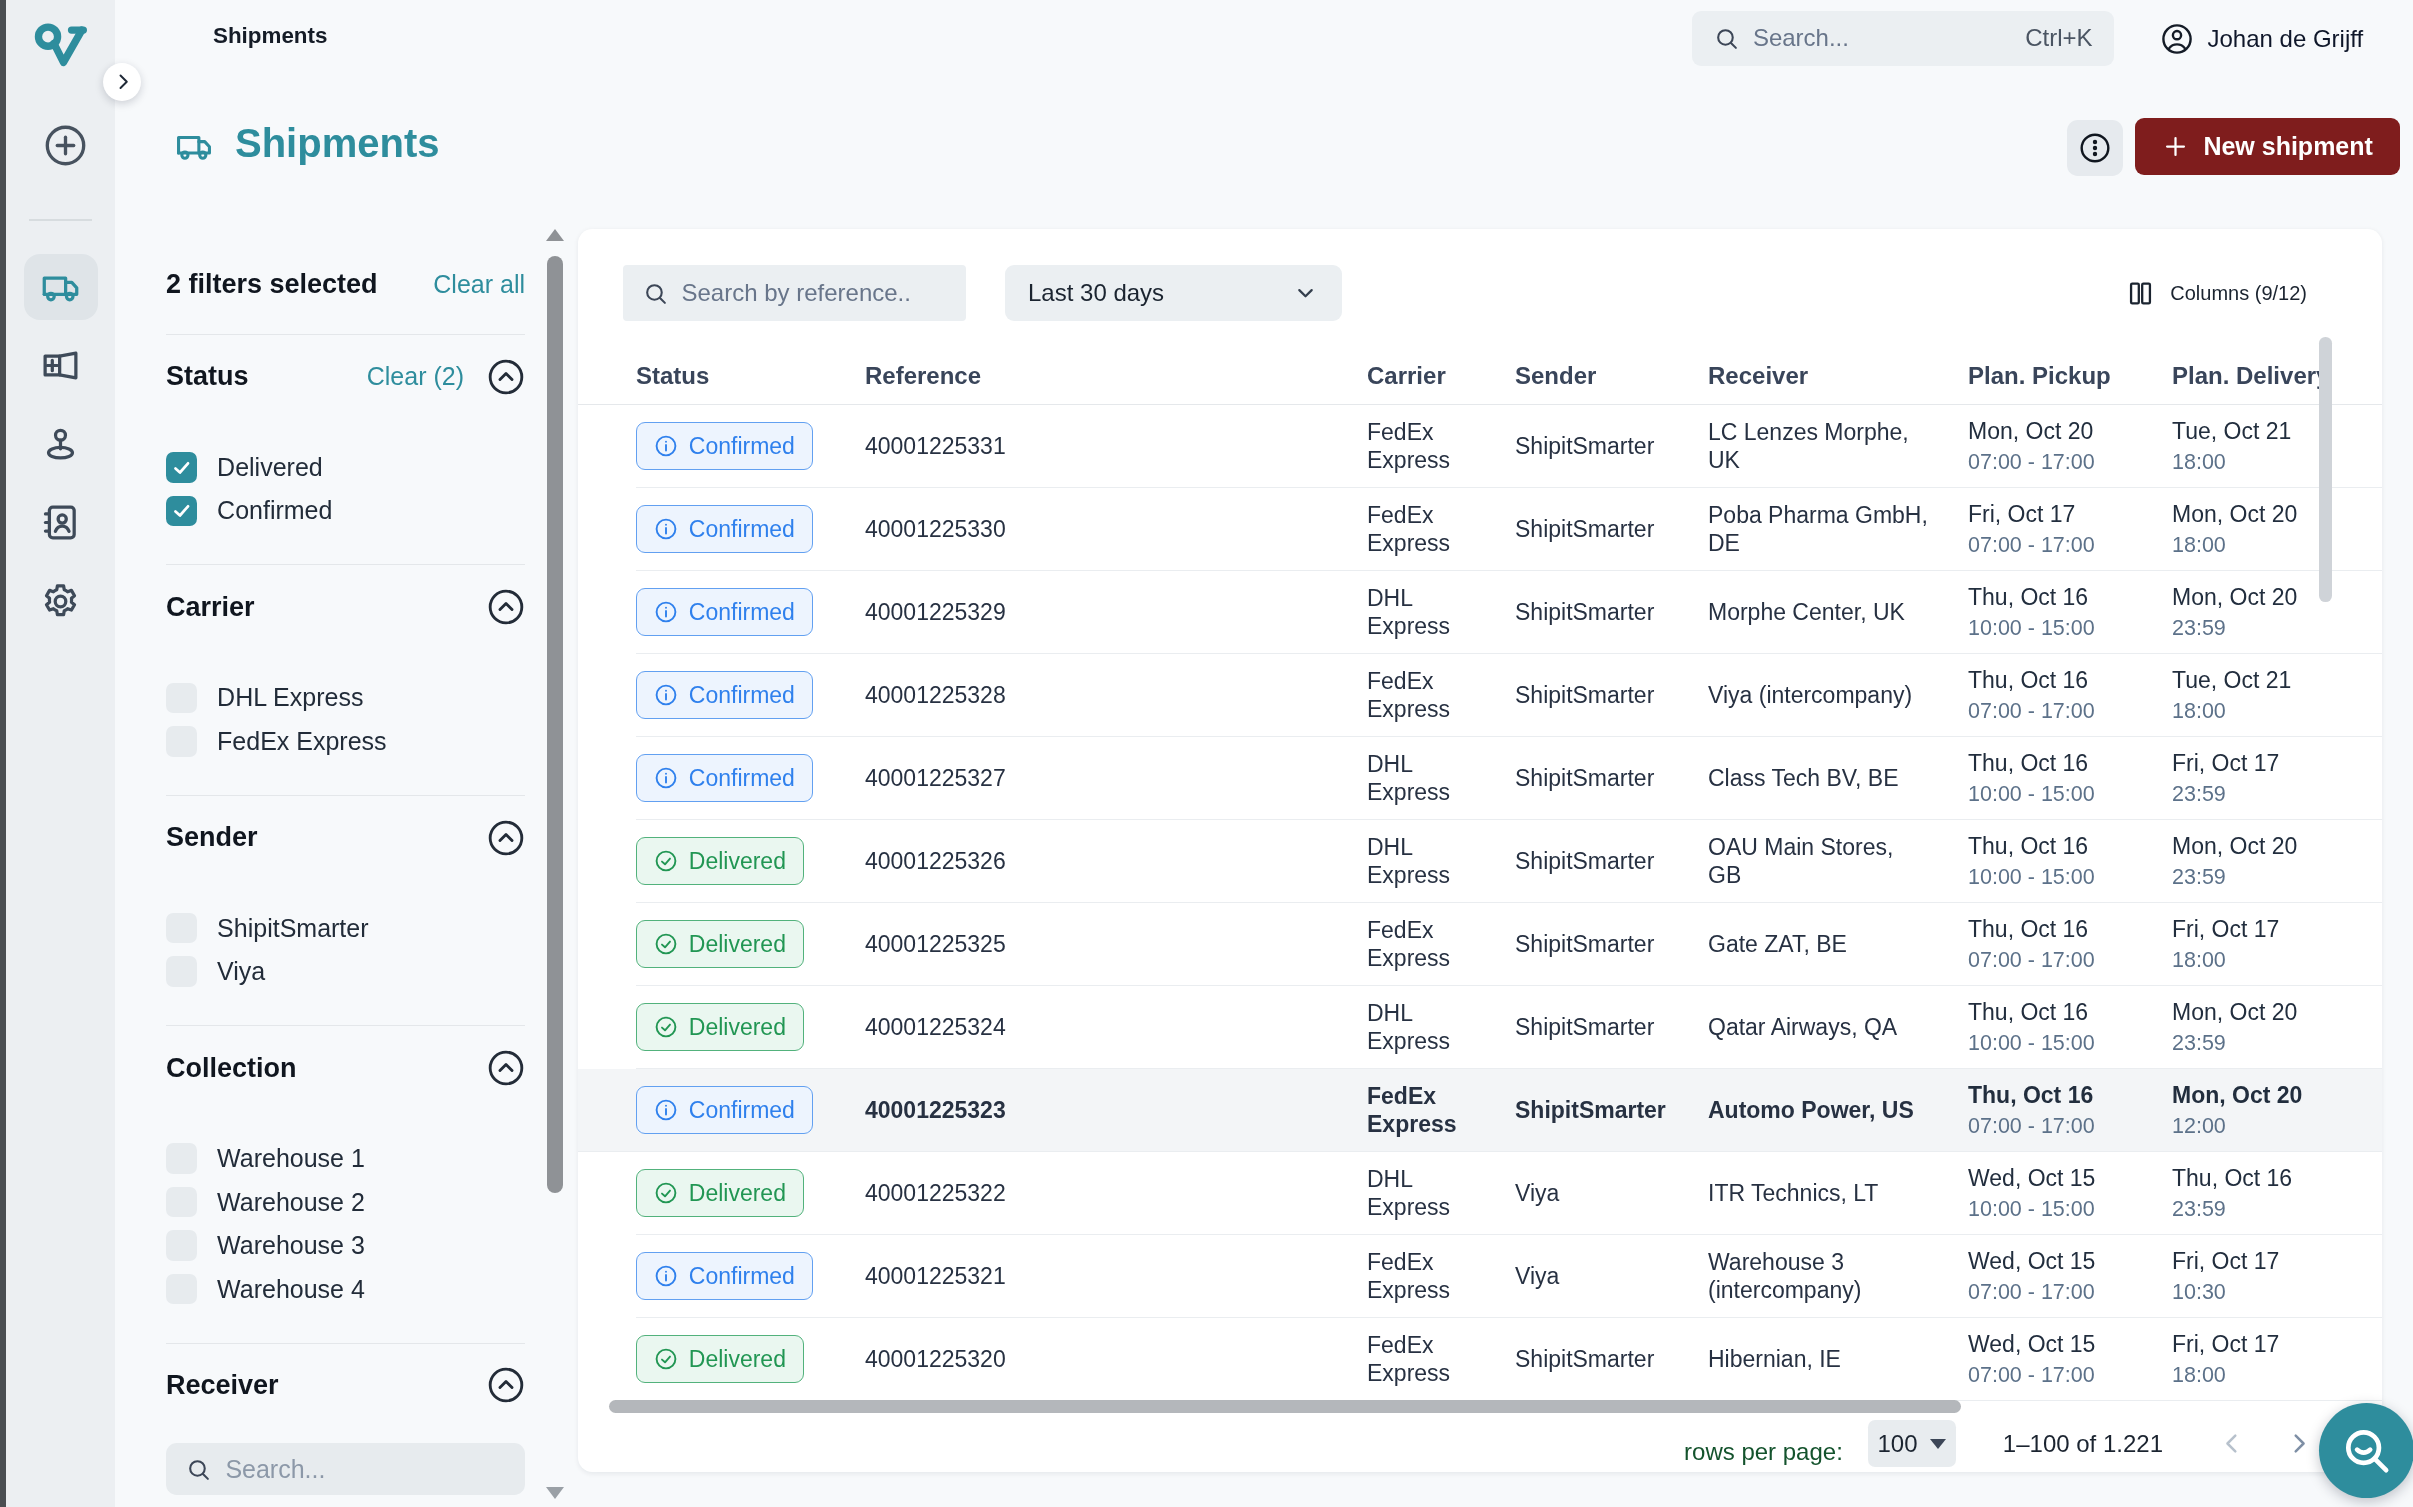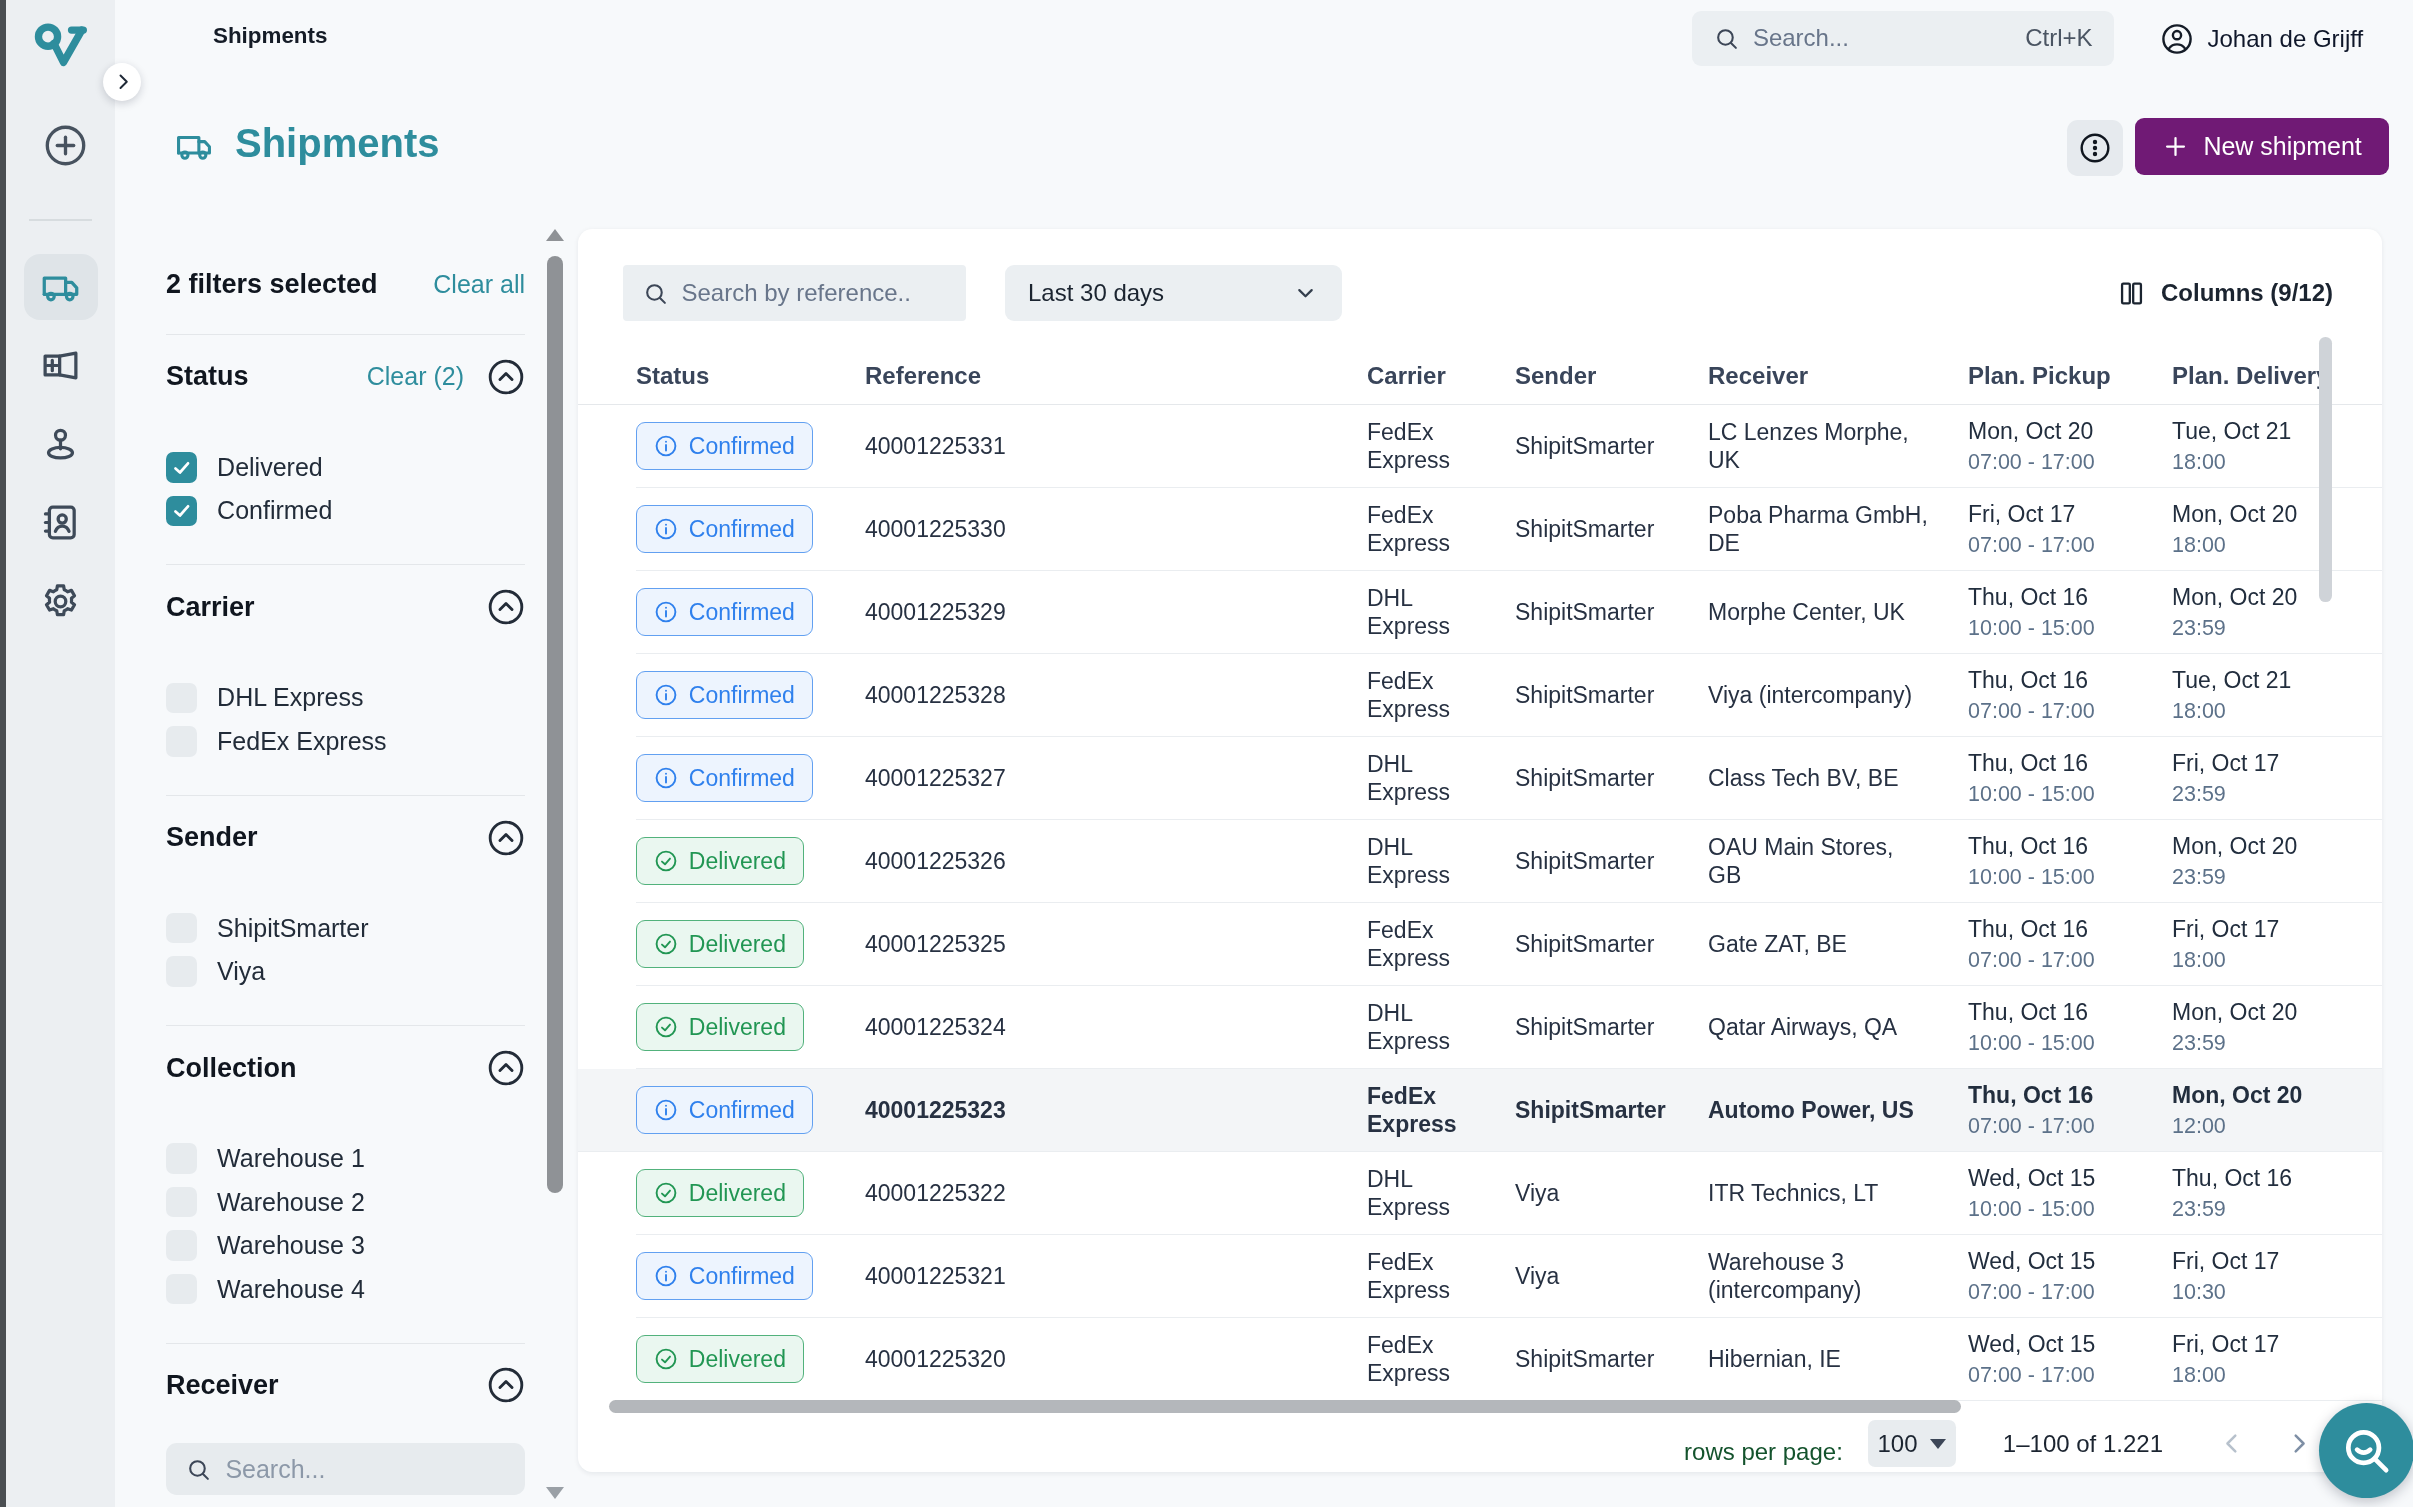--- a/index.html
+++ b/index.html
@@ -38,21 +38,21 @@
   .user { position:absolute; left:2160px; top:16px; height:45px; display:flex; align-items:center; gap:13.5px;
     font-size:24px; font-weight:500; color:#0f172a; }
   .user svg { width:34px; height:34px; color:#151c27; }
 
   
   .title-icon { position:absolute; left:170px; top:127px; width:48px; height:39px; color:#2e8d9d; }
   .page-title { position:absolute; left:235px; top:121px; font-size:40px; font-weight:700; color:#2e8d9d; }
   .info-btn { position:absolute; left:2067px; top:120px; width:56px; height:56px; border-radius:10.8px;
     background:#e6eaee; display:flex; align-items:center; justify-content:center; color:#10161f; }
   .new-shipment-btn { position:absolute; left:2135px; top:118px; height:57px; padding:0 27px; border-radius:9px;
-    background:#701a75; color:#fff; display:flex; align-items:center; gap:14.4px; font-size:25px; font-weight:400; border:none; }
+    background:#7f1d1d; color:#fff; display:flex; align-items:center; gap:14.4px; font-size:25px; font-weight:700; border:none; }
   .new-shipment-btn svg { width:27px; height:27px; }
 
   
   .filters { position:absolute; left:166px; top:269px; width:359px; }
   .filters-head { display:flex; justify-content:space-between; align-items:center; }
   .filters-summary { font-size:27px; font-weight:700; color:#10161f; }
   .link { font-size:25px; font-weight:500; color:#2e8d9d; cursor:pointer; }
   .sect-divider { height:0.9px; background:#e4e7ea; margin-top:34px; }
   .sect-head { margin-top:23px; height:38px; display:flex; align-items:center; }
   .sect-title { font-size:27px; font-weight:700; color:#10161f; flex:1; }
@@ -82,22 +82,22 @@
   .card { position:absolute; left:578px; top:229px; width:1804px; height:1243px; background:#fff;
     border-radius:14.4px; box-shadow:0 1.8px 5.4px rgba(15,23,42,.07); }
   .controls { display:flex; align-items:center; margin:36px 45px 0 45px; }
   .ref-search { width:343px; height:56px; background:#ebeff2; border-radius:4px;
     display:flex; align-items:center; gap:13.5px; padding:0 20px; }
   .ref-search .ph { font-size:24px; color:#68758a; }
   .range-select { margin-left:39px; width:337px; height:56px; background:#ebeff2; border-radius:9px;
     display:flex; align-items:center; justify-content:space-between; padding:0 23px; }
   .range-select .val { font-size:24px; color:#1b2430; }
   .range-select svg { width:27px; height:27px; color:#333e4d; }
-  .columns-btn { margin-left:auto; margin-right:4px; display:flex; align-items:center; gap:15.2px;
-    font-size:24px; color:#1b2430;font-weight:bold; }
+  .columns-btn { margin-left:auto; margin-right:30px; display:flex; align-items:center; gap:15.2px;
+    font-size:20px; color:#1b2430; }
   .columns-btn svg { width:29px; height:29px; color:#1b2430; }
 
   .thead { display:grid; grid-template-columns:229px 502px 148px 193px 260px 204px 1fr;
     margin:41px 0 0 58px; font-size:24px; font-weight:600; color:#39455a; }
   .thead .th { padding-right:21.5px; }
   .head-divider { height:0.9px; background:#e5e8eb; margin-top:14.4px; }
 
   .tbody {}
   .row { display:grid; grid-template-columns:229px 502px 148px 193px 260px 204px 1fr;
     margin-left:58px; height:83px; align-items:center; border-bottom:0.9px solid #eaedf0;

